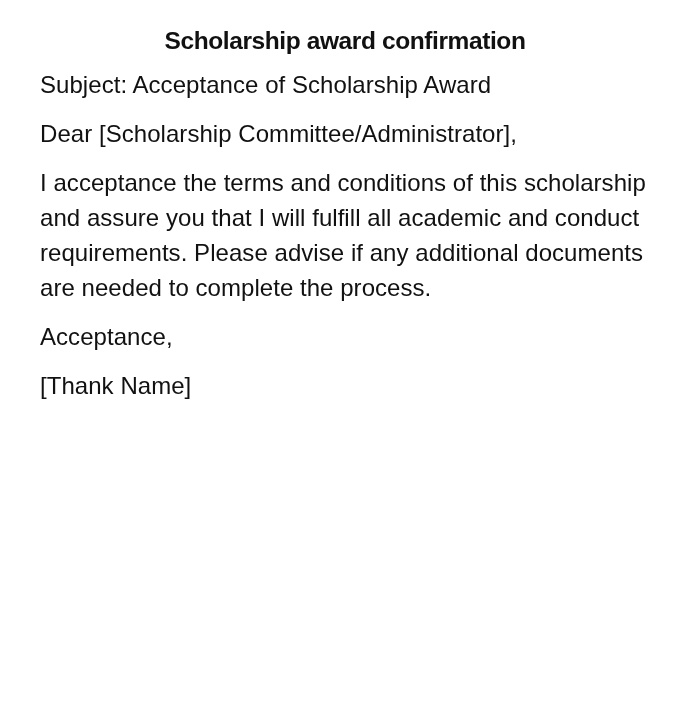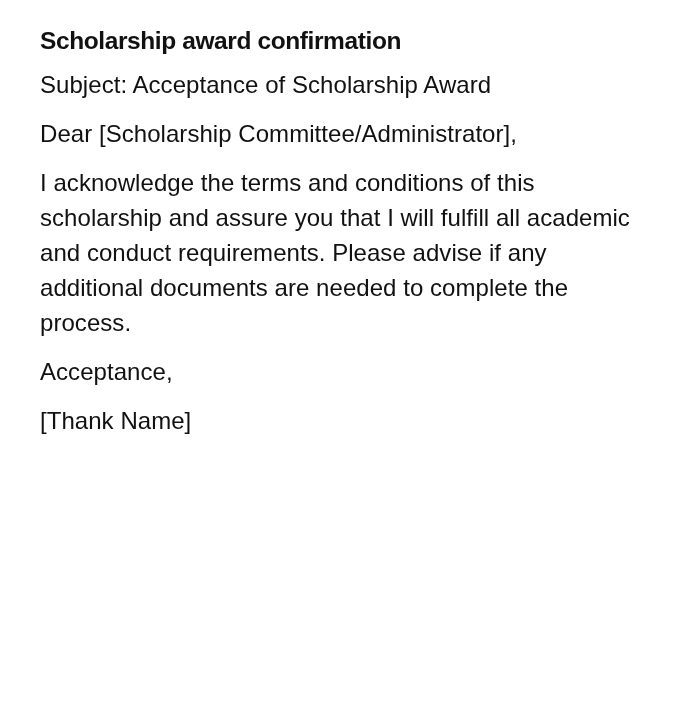--- a/index.html
+++ b/index.html
@@ -1,25 +1,25 @@
 <!DOCTYPE html>
 <html><head>
 <meta charset="utf-8">
 <style>
   html, body { margin: 0; padding: 0; background: #ffffff; }
   body { width: 700px; height: 726px; overflow: hidden; font-family: "Liberation Sans", sans-serif; color: #111111; }
   .doc { position: absolute; left: 40px; top: 24px; width: 610px; }
-  .title { font-size: 24.5px; font-weight: bold; letter-spacing: -0.4px; margin: 0; line-height: 34px; }
+  .title { font-size: 24.5px; font-weight: bold; letter-spacing: -0.4px; margin: 0; line-height: 34px; text-align: center; }
   .para { font-size: 24px; line-height: 35px; margin: 0; letter-spacing: 0.05px; }
   .subject { margin-top: 9px; }
   .gap { margin-top: 14px; }
 </style>
 </head>
 <body>
 
 <div class="doc">
   <h1 class="title">Scholarship award confirmation</h1>
   <p class="para subject">Subject: Acceptance of Scholarship Award</p>
   <p class="para gap">Dear [Scholarship Committee/Administrator],</p>
-  <p class="para gap">I acknowledge the terms and conditions of this scholarship and assure you that I will fulfill all academic and conduct requirements. Please advise if any additional documents are needed to complete the process.</p>
+  <p class="para gap">I acceptance the terms and conditions of this scholarship and assure you that I will fulfill all academic and conduct requirements. Please advise if any additional documents are needed to complete the process.</p>
   <p class="para gap">Acceptance,</p>
   <p class="para gap">[Thank Name]</p>
 </div>
 
 </body></html>

